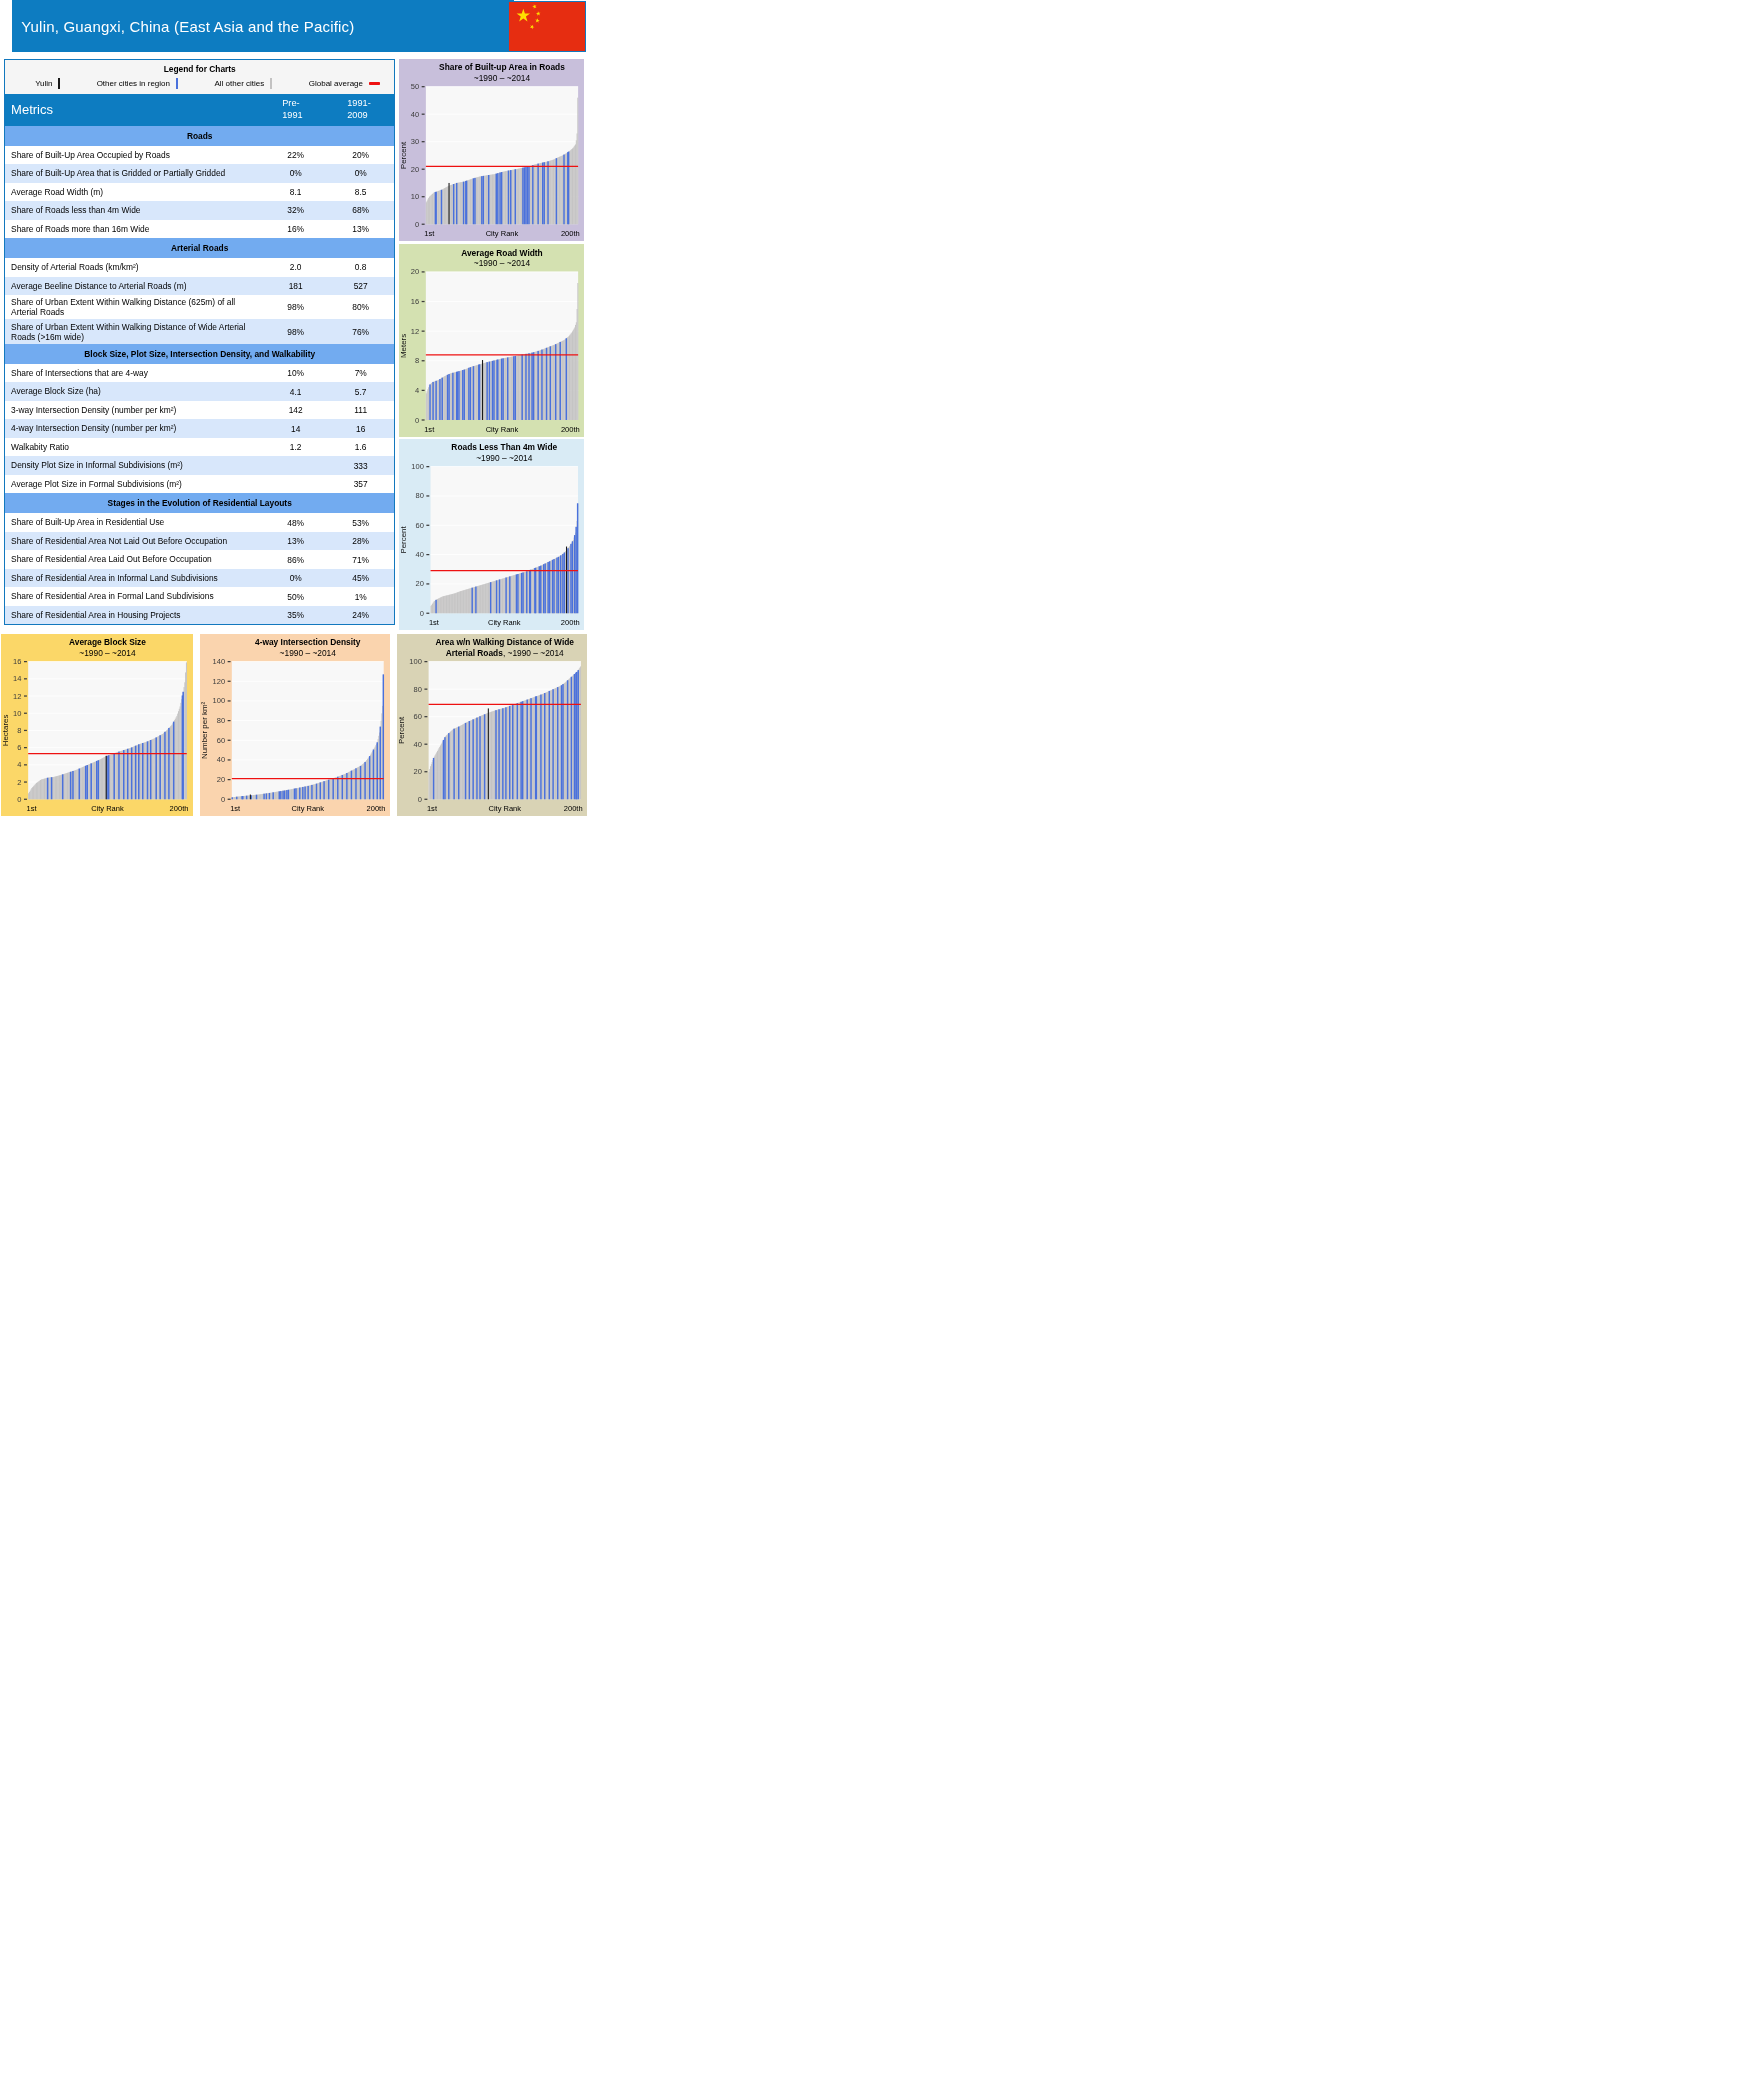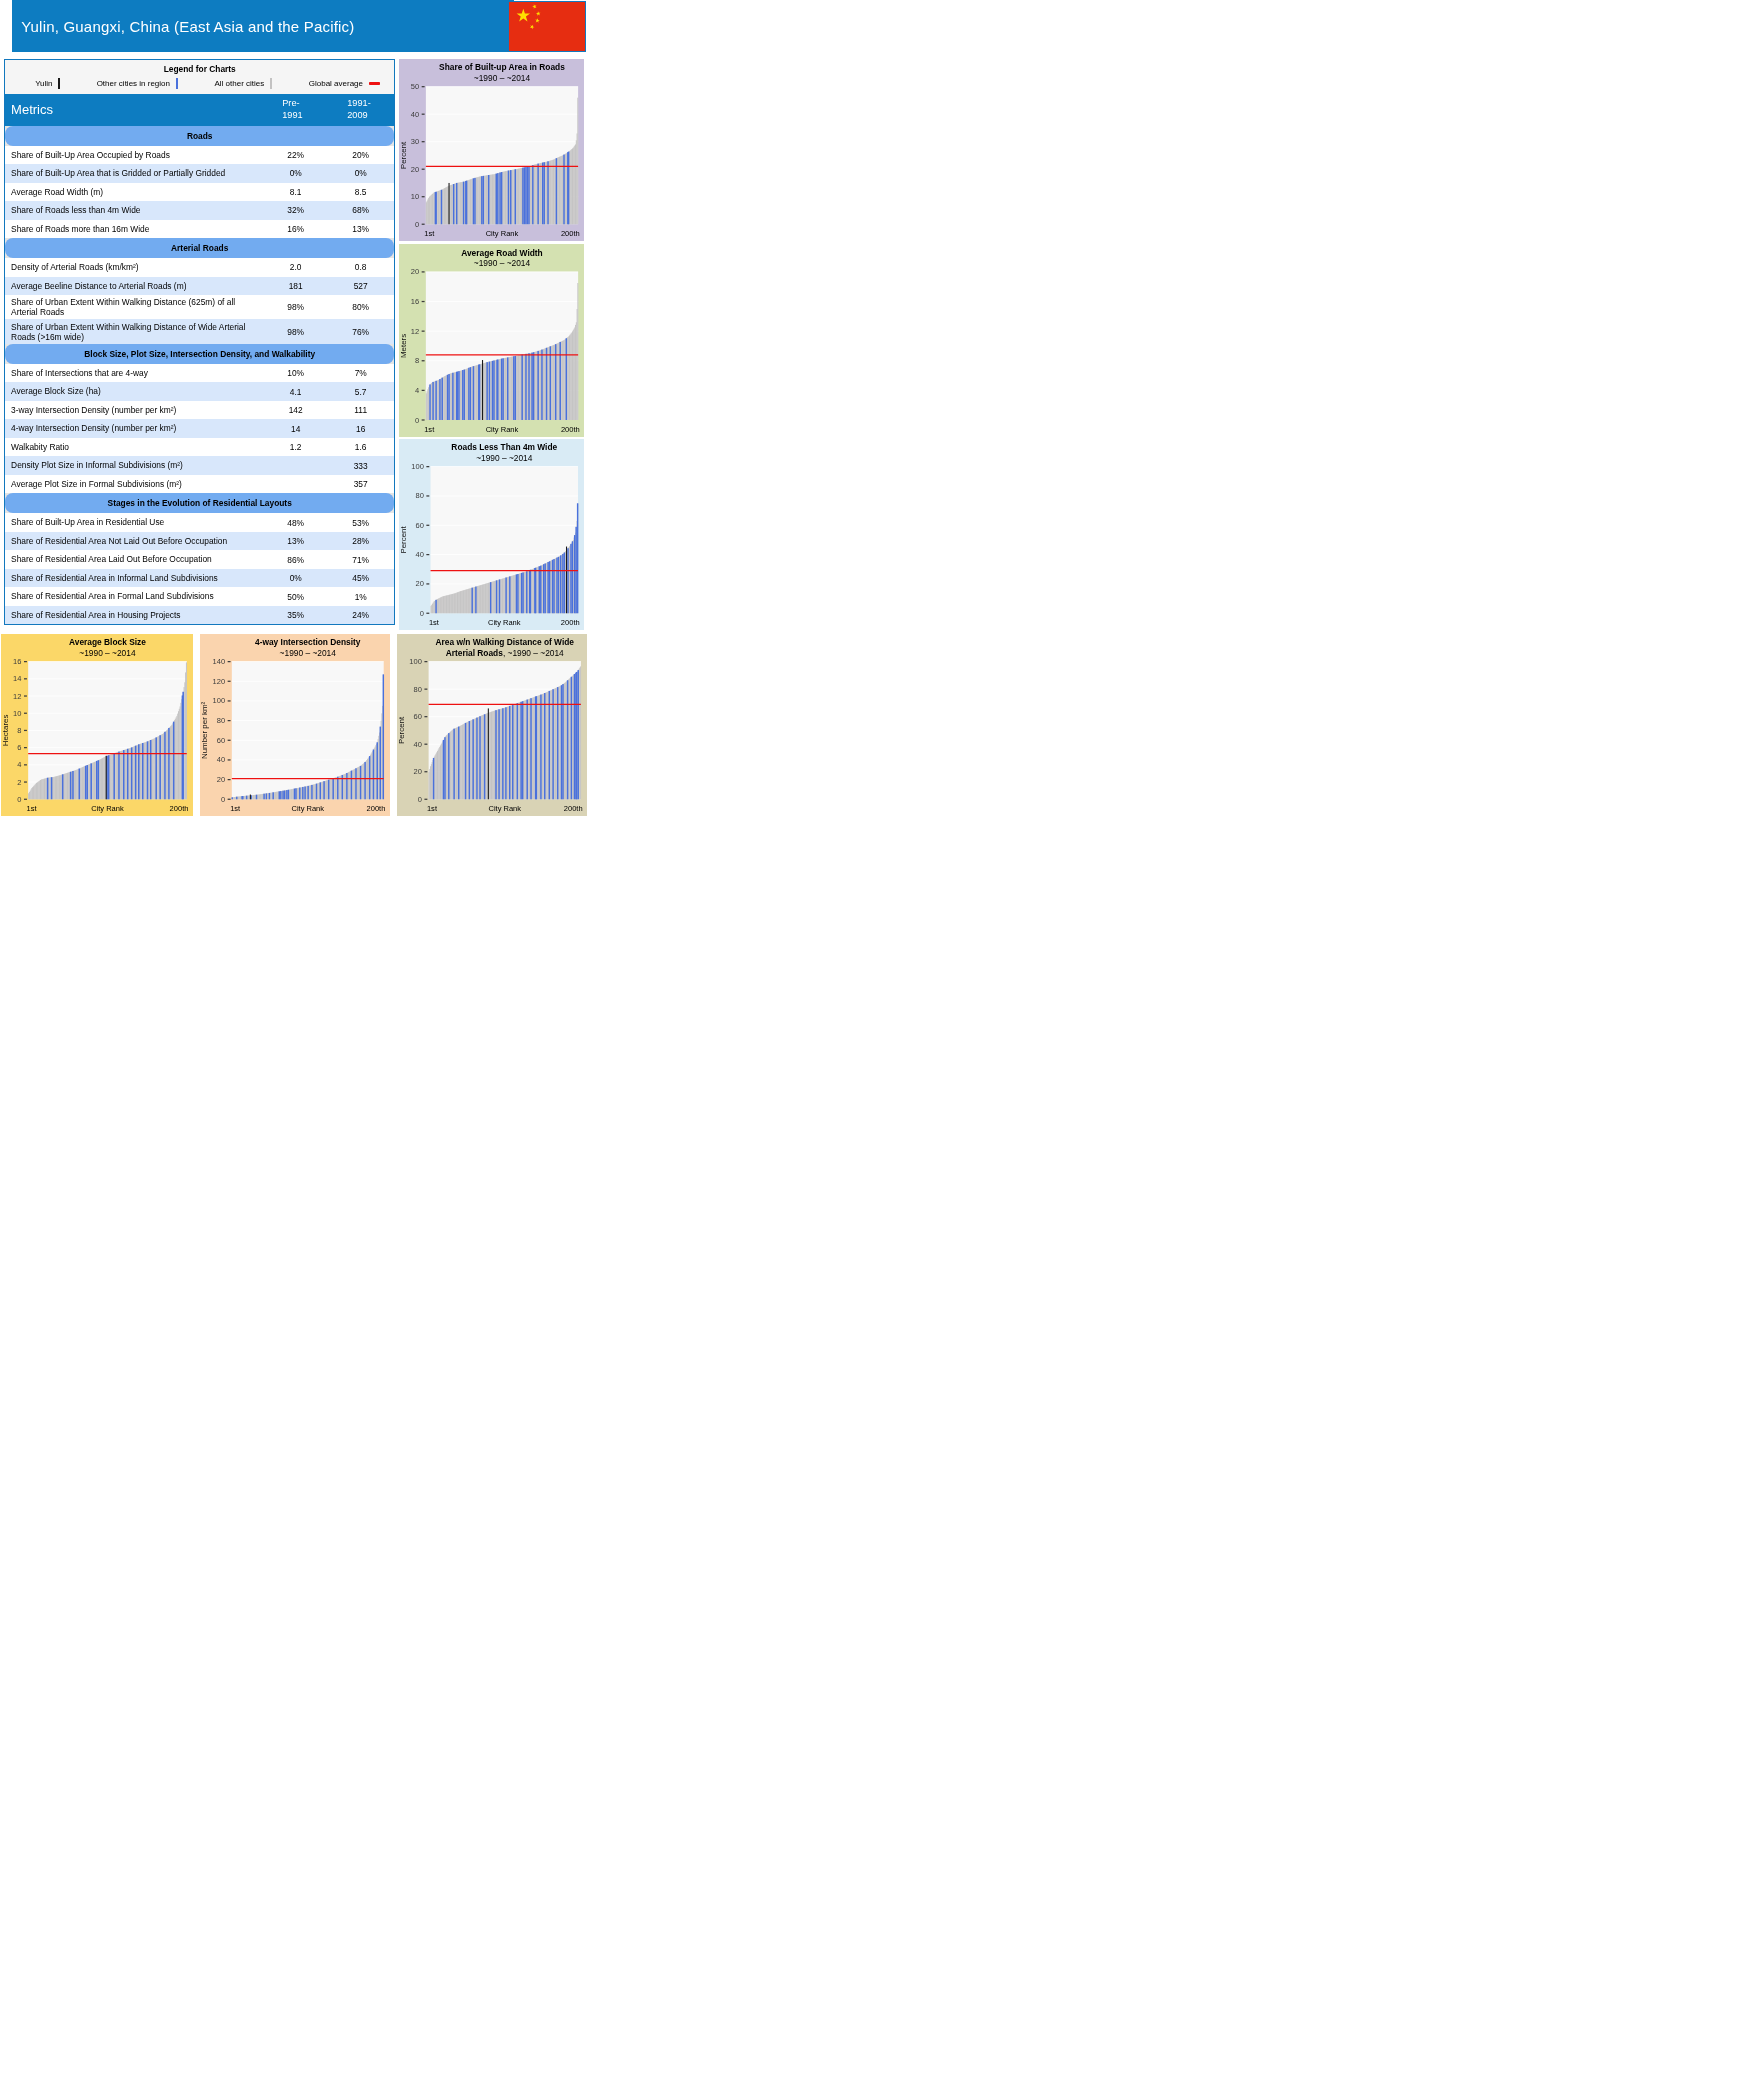--- a/index.html
+++ b/index.html
@@ -14,39 +14,39 @@
     background:var(--header-blue);display:flex;align-items:center;
   }
   #page-title{margin:0 0 0 9.2px;font-size:15px;font-weight:normal;color:#ffffff;letter-spacing:0.2px;}
   #flag{
     position:absolute;left:508px;top:0.8px;width:78px;height:51px;
     background:var(--flag-red);border:0.8px solid var(--border-blue);box-sizing:border-box;
   }
   
   #table-card{
     position:absolute;left:4.2px;top:59px;width:391px;
-    border:1.3px solid var(--border-blue);box-sizing:border-box;background:#e5e5e5;
+    border:1.3px solid var(--border-blue);box-sizing:border-box;background:#4d7c0f;
   }
   #legend{background:#f5f5f5;padding:3.4px 0 4.2px 0;}
   #legend-title{text-align:center;font-size:8.4px;font-weight:bold;margin:0.8px 0 4.2px 0;}
   #legend-items{display:flex;justify-content:space-between;align-items:center;padding:0 14.3px 0 30px;}
   .legend-item{display:flex;align-items:center;gap:5.9px;font-size:8px;}
   .mk{display:inline-block;}
   .mk-yulin-bar{width:1.3px;height:11px;background:var(--bar-black);}
   .mk-region-bar{width:1.7px;height:11px;background:var(--bar-blue);}
   .mk-other-bar{width:1.7px;height:11px;background:var(--bar-gray);}
   .mk-global-dash{width:11px;height:2.9px;border-radius:0.8px;background:var(--red-line);}
   .thead{display:flex;align-items:center;background:var(--header-blue);color:#fff;min-height:32px;}
   .thead .m{flex:1;padding-left:5.9px;font-size:13px;}
   .thead .c{width:63px;text-align:center;font-size:9.2px;line-height:1.25;}
   .thead .c:last-child{width:67px;}
   .thead .c span{display:inline-block;width:27px;text-align:left;}
   .tsection{
     background:var(--section-blue);font-weight:bold;text-align:center;
-    font-size:8.4px;padding:5px 1.7px;border-radius:8px;
+    font-size:8.4px;padding:5px 1.7px;
   }
   .trow{display:flex;align-items:center;min-height:18.5px;background:#fff;font-size:8.4px;}
   .trow.alt{background:var(--row-alt);}
   .tlabel{flex:1;padding:2.1px 2.5px 2.1px 5.9px;line-height:1.2;}
   .tval{width:63px;text-align:center;}
   .tval.v2{width:67px;}
   
   .chart{position:absolute;}
   #chart-1{left:399px;top:59px;width:185px;height:182px;}
   #chart-2{left:399px;top:244px;width:185px;height:193px;}

